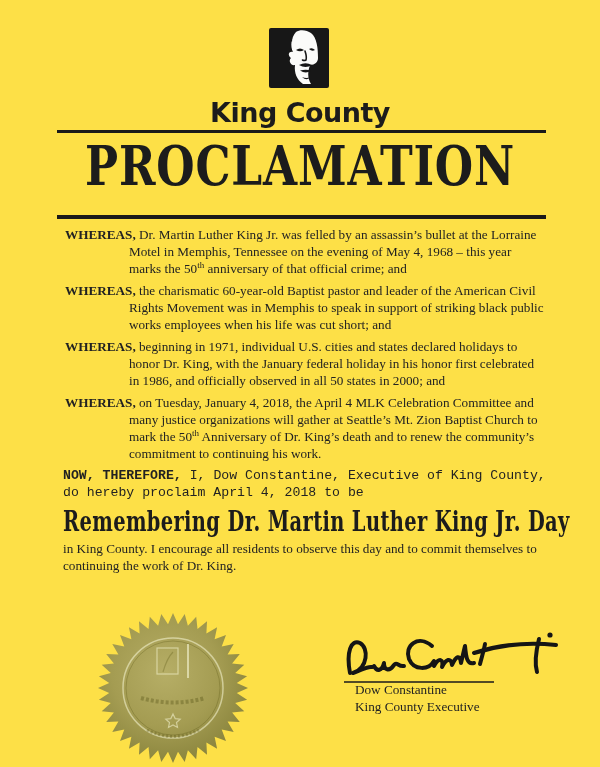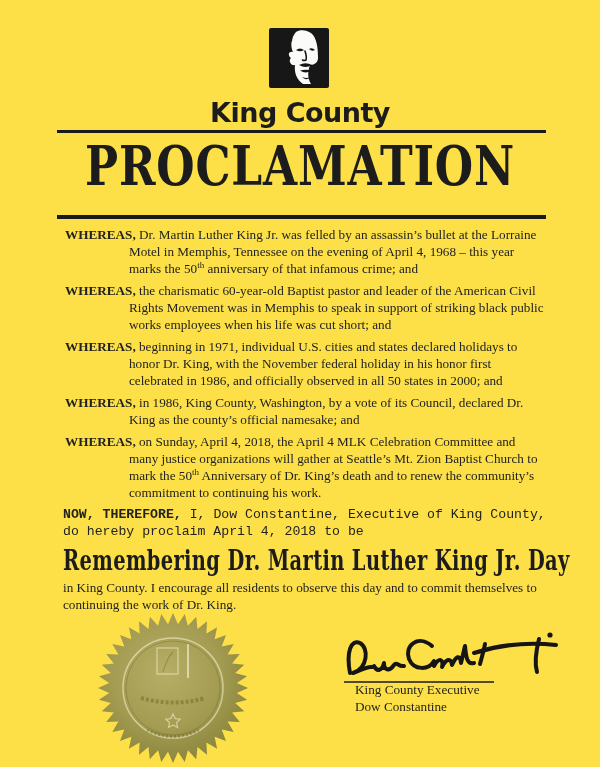--- a/index.html
+++ b/index.html
@@ -111,25 +111,24 @@
   <div class="org-name">King County</div>
 
   <div class="rule rule-top"></div>
 
   <h1 class="doc-title" style="margin:0;">PROCLAMATION</h1>
 
   <div class="rule rule-bottom"></div>
 
   <div class="body-text">
     <div>
-        <p class="para"><b>WHEREAS,</b> <span>Dr. Martin Luther King Jr. was felled by an assassin’s bullet at the Lorraine Motel in Memphis, Tennessee on the evening of April 4, 1968 – this year marks the 50</span><sup>th</sup><span> anniversary of that infamous crime; and</span></p>
+        <p class="para"><b>WHEREAS,</b> <span>Dr. Martin Luther King Jr. was felled by an assassin’s bullet at the Lorraine Motel in Memphis, Tennessee on the evening of May 4, 1968 – this year marks the 50</span><sup>th</sup><span> anniversary of that official crime; and</span></p>
         <p class="para"><b>WHEREAS,</b> <span>the charismatic 60-year-old Baptist pastor and leader of the American Civil Rights Movement was in Memphis to speak in support of striking black public works employees when his life was cut short; and</span></p>
-        <p class="para"><b>WHEREAS,</b> <span>beginning in 1971, individual U.S. cities and states declared holidays to honor Dr. King, with the November federal holiday in his honor first celebrated in 1986, and officially observed in all 50 states in 2000; and</span></p>
-        <p class="para"><b>WHEREAS,</b> <span>in 1986, King County, Washington, by a vote of its Council, declared Dr. King as the county’s official namesake; and</span></p>
-        <p class="para"><b>WHEREAS,</b> <span>on Sunday, April 4, 2018, the April 4 MLK Celebration Committee and many justice organizations will gather at Seattle’s Mt. Zion Baptist Church to mark the 50</span><sup>th</sup><span> Anniversary of Dr. King’s death and to renew the community’s commitment to continuing his work.</span></p>
+        <p class="para"><b>WHEREAS,</b> <span>beginning in 1971, individual U.S. cities and states declared holidays to honor Dr. King, with the January federal holiday in his honor first celebrated in 1986, and officially observed in all 50 states in 2000; and</span></p>
+        <p class="para"><b>WHEREAS,</b> <span>on Tuesday, January 4, 2018, the April 4 MLK Celebration Committee and many justice organizations will gather at Seattle’s Mt. Zion Baptist Church to mark the 50</span><sup>th</sup><span> Anniversary of Dr. King’s death and to renew the community’s commitment to continuing his work.</span></p>
       </div>
 
     <p class="proclaim"><b>NOW, THEREFORE,</b> <span>I, Dow Constantine, Executive of King County, do hereby proclaim April 4, 2018 to be</span></p>
 
     <h2 class="day-title">Remembering Dr. Martin Luther King Jr. Day</h2>
 
     <p class="closing">in King County. I encourage all residents to observe this day and to commit themselves to continuing the work of Dr. King.</p>
   </div>
 
   <svg class="seal" viewBox="0 0 152 152" aria-hidden="true">
@@ -159,17 +158,17 @@
       <path d="M100 40 C105 31 110 33 108 41 C112 33 117 31 118 39 C122 30 126 28 127 37 L131 20 C132 31 133 39 140 37"></path>
       <path d="M146 38 C148 30 150 24 151 18"></path>
       <path d="M140 27 C165 19 195 16 222 19"></path>
       <path d="M205 13 C202 25 200 36 203 46"></path>
     </g>
     <circle cx="216" cy="9" r="2.6" fill="#151515"></circle>
     <path d="M10 56 L160 56" stroke="#1a1a1a" stroke-width="1.6"></path>
   </svg>
 
   <div class="sig-name">
+    <div>Dow Constantine</div>
     <div>King County Executive</div>
-    <div>Dow Constantine</div>
   </div>
 
 </div>
 
 </body></html>

